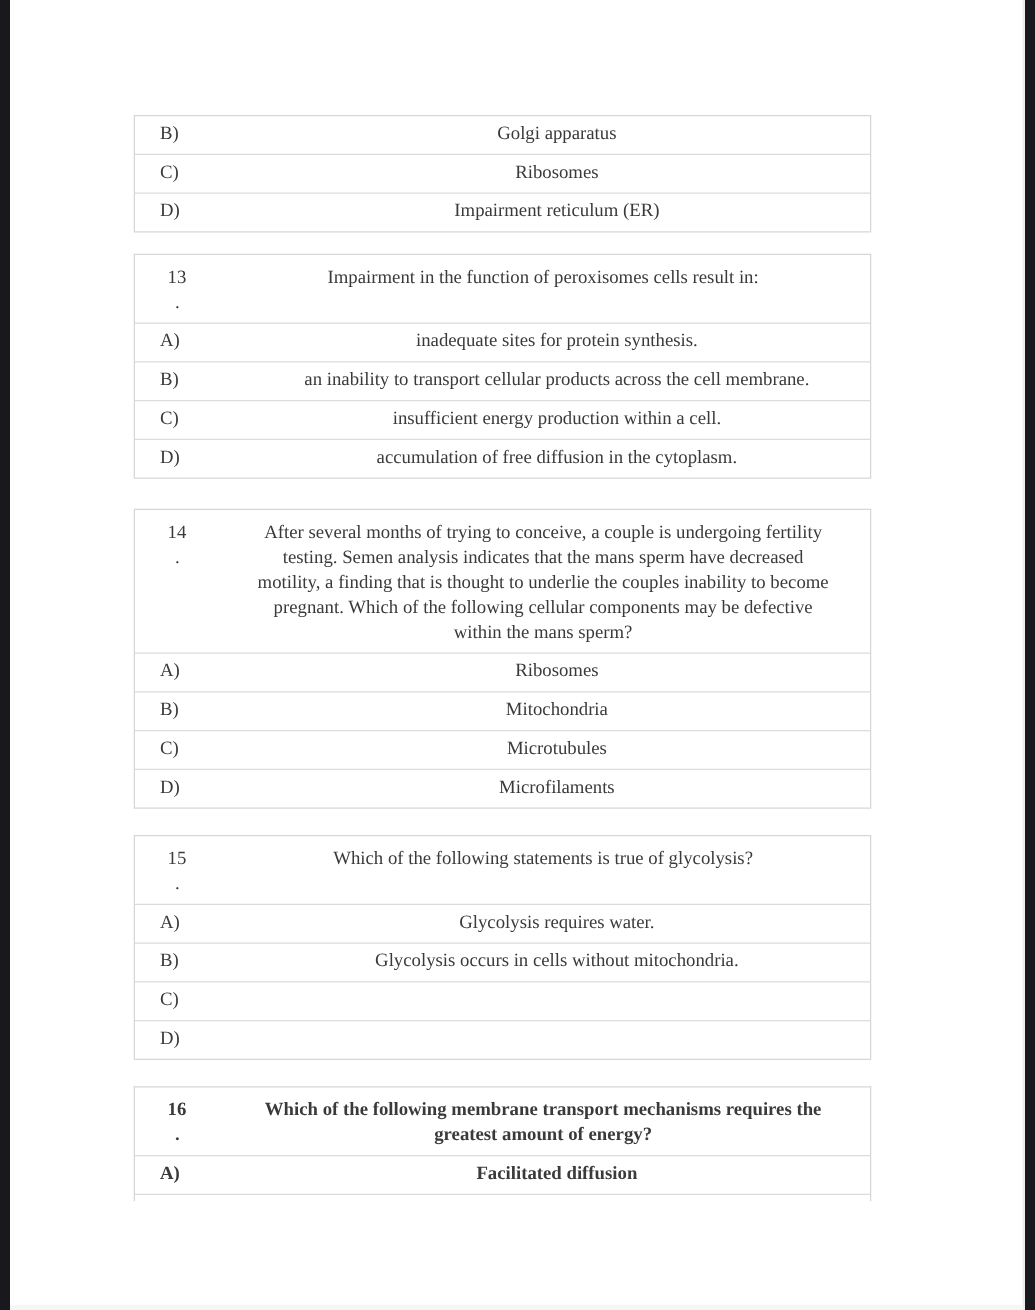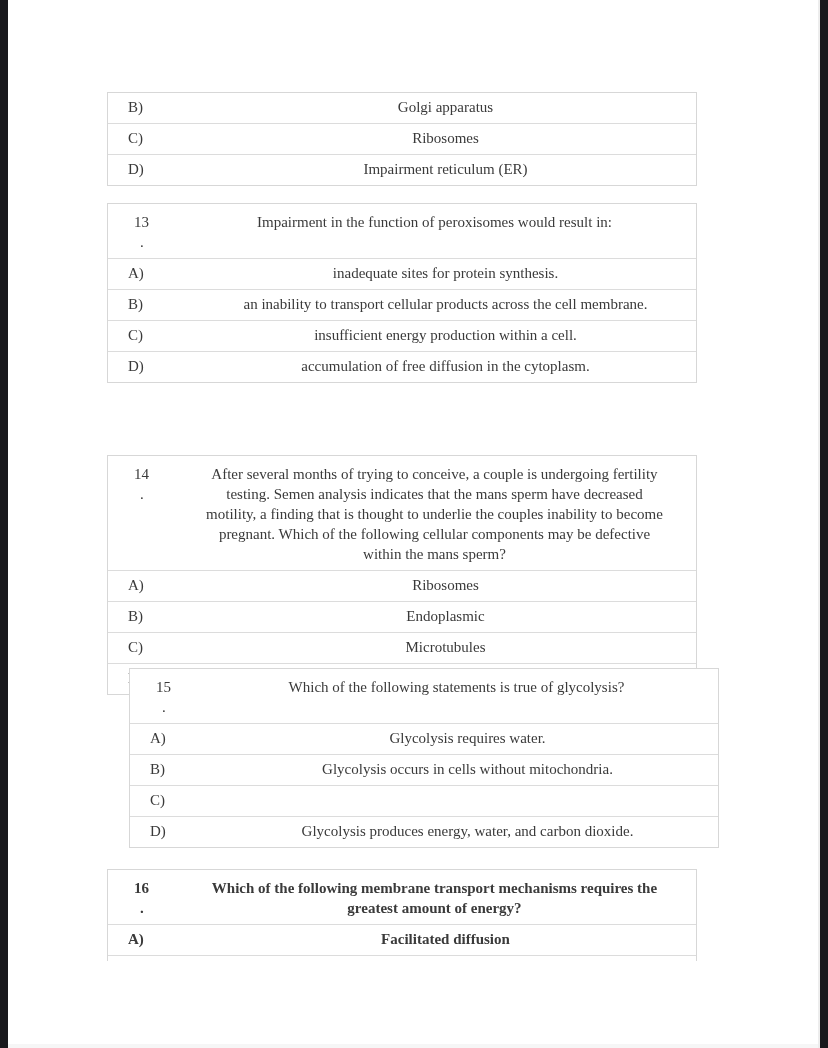--- a/index.html
+++ b/index.html
@@ -82,92 +82,91 @@
       <div class="cell-r">Impairment reticulum (ER)</div>
     </div>
   </div>
 
   <div class="qtable" style="top:203px;font-family:Liberation Serif, serif;">
     <div class="row header">
       <div class="cell-l">
         <div class="qnum">13</div>
         <div class="qperiod">.</div>
       </div>
-      <div class="cell-r qtext">Impairment in the function of peroxisomes would result in:</div>
+      <div class="cell-r qtext">Impairment in the function of peroxisomes cells result in:</div>
     </div>
     <div class="row option">
       <div class="cell-l">A)</div>
       <div class="cell-r">inadequate sites for protein synthesis.</div>
     </div>
     <div class="row option">
       <div class="cell-l">B)</div>
       <div class="cell-r">an inability to transport cellular products across the cell membrane.</div>
     </div>
     <div class="row option">
       <div class="cell-l">C)</div>
       <div class="cell-r">insufficient energy production within a cell.</div>
     </div>
     <div class="row option">
       <div class="cell-l">D)</div>
       <div class="cell-r">accumulation of free diffusion in the cytoplasm.</div>
     </div>
   </div>
 
-  <div class="qtable" style="top:407px;margin-top:48px;">
+  <div class="qtable" style="top:407px;">
     <div class="row header">
       <div class="cell-l">
         <div class="qnum">14</div>
         <div class="qperiod">.</div>
       </div>
       <div class="cell-r qtext">After several months of trying to conceive, a couple is undergoing fertility
 testing. Semen analysis indicates that the mans sperm have decreased
 motility, a finding that is thought to underlie the couples inability to become
 pregnant. Which of the following cellular components may be defective
 within the mans sperm?</div>
     </div>
     <div class="row option">
       <div class="cell-l">A)</div>
       <div class="cell-r">Ribosomes</div>
     </div>
     <div class="row option">
       <div class="cell-l">B)</div>
-      <div class="cell-r">Endoplasmic</div>
+      <div class="cell-r">Mitochondria</div>
     </div>
     <div class="row option">
       <div class="cell-l">C)</div>
       <div class="cell-r">Microtubules</div>
     </div>
     <div class="row option">
       <div class="cell-l">D)</div>
       <div class="cell-r">Microfilaments</div>
     </div>
   </div>
 
-  <div class="qtable" style="top:668px;margin-left:22px;">
+  <div class="qtable" style="top:668px;">
     <div class="row header">
       <div class="cell-l">
         <div class="qnum">15</div>
         <div class="qperiod">.</div>
       </div>
       <div class="cell-r qtext">Which of the following statements is true of glycolysis?</div>
     </div>
     <div class="row option">
       <div class="cell-l">A)</div>
       <div class="cell-r">Glycolysis requires water.</div>
     </div>
     <div class="row option">
       <div class="cell-l">B)</div>
       <div class="cell-r">Glycolysis occurs in cells without mitochondria.</div>
     </div>
     <div class="row option">
       <div class="cell-l">C)</div>
     </div>
     <div class="row option">
       <div class="cell-l">D)</div>
-      <div class="cell-r">Glycolysis produces energy, water, and carbon dioxide.</div>
     </div>
   </div>
 
   <div class="qtable truncated" style="top:869px;font-weight:bold;">
     <div class="row header">
       <div class="cell-l">
         <div class="qnum">16</div>
         <div class="qperiod">.</div>
       </div>
       <div class="cell-r qtext">Which of the following membrane transport mechanisms requires the

